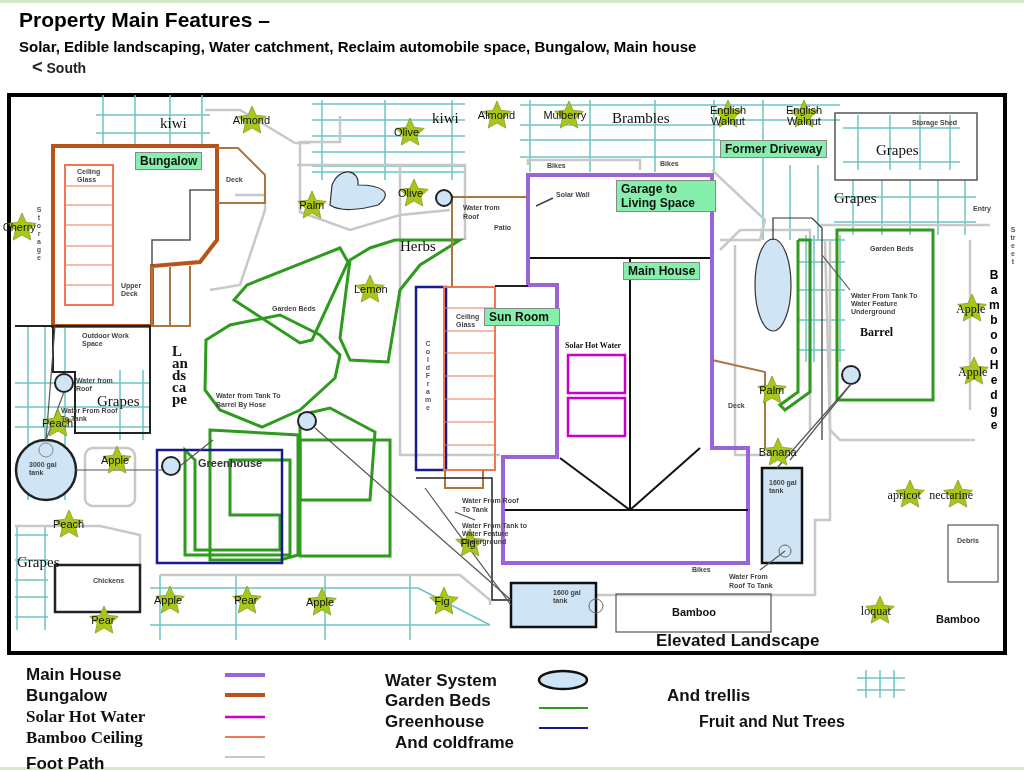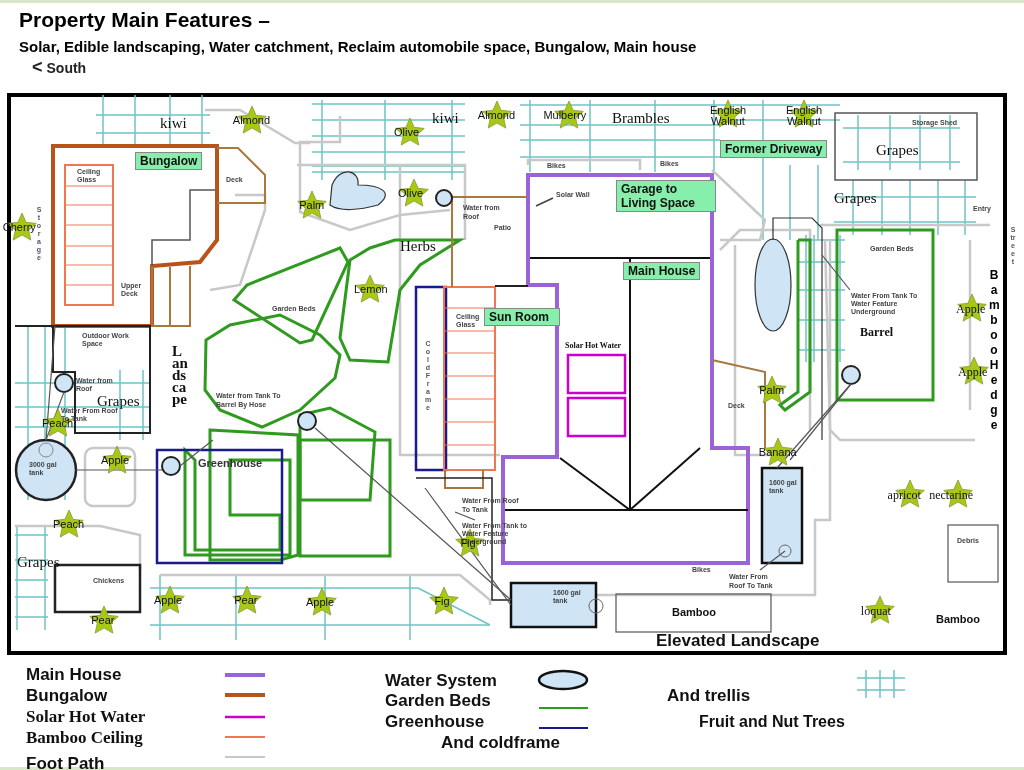--- a/index.html
+++ b/index.html
@@ -375,16 +375,16 @@
   </div>
 
 <div class="legend" style="left:26px;top:665px;">Main House</div>
 <div class="legend" style="left:26px;top:686px;">Bungalow</div>
 <div class="legend serif" style="left:26px;top:707px;">Solar Hot Water</div>
 <div class="legend serif" style="left:26px;top:728px;">Bamboo Ceiling</div>
 <div class="legend" style="left:26px;top:748px;margin-top:6px;">Foot Path</div>
 <div class="legend" style="left:385px;top:671px;">Water System</div>
 <div class="legend" style="left:385px;top:691px;">Garden Beds</div>
 <div class="legend" style="left:385px;top:712px;">Greenhouse</div>
-<div class="legend" style="left:395px;top:733px;margin-left:46px;">And coldframe</div>
+<div class="legend" style="left:395px;top:733px;">And coldframe</div>
 <div class="legend" style="left:656px;top:631px;">Elevated Landscape</div>
 <div class="legend" style="left:667px;top:686px;">And trellis</div>
 <div class="legend" style="left:654px;top:713px;font-size:16px;margin-left:45px;">Fruit and Nut Trees</div>
 
 </body></html>

